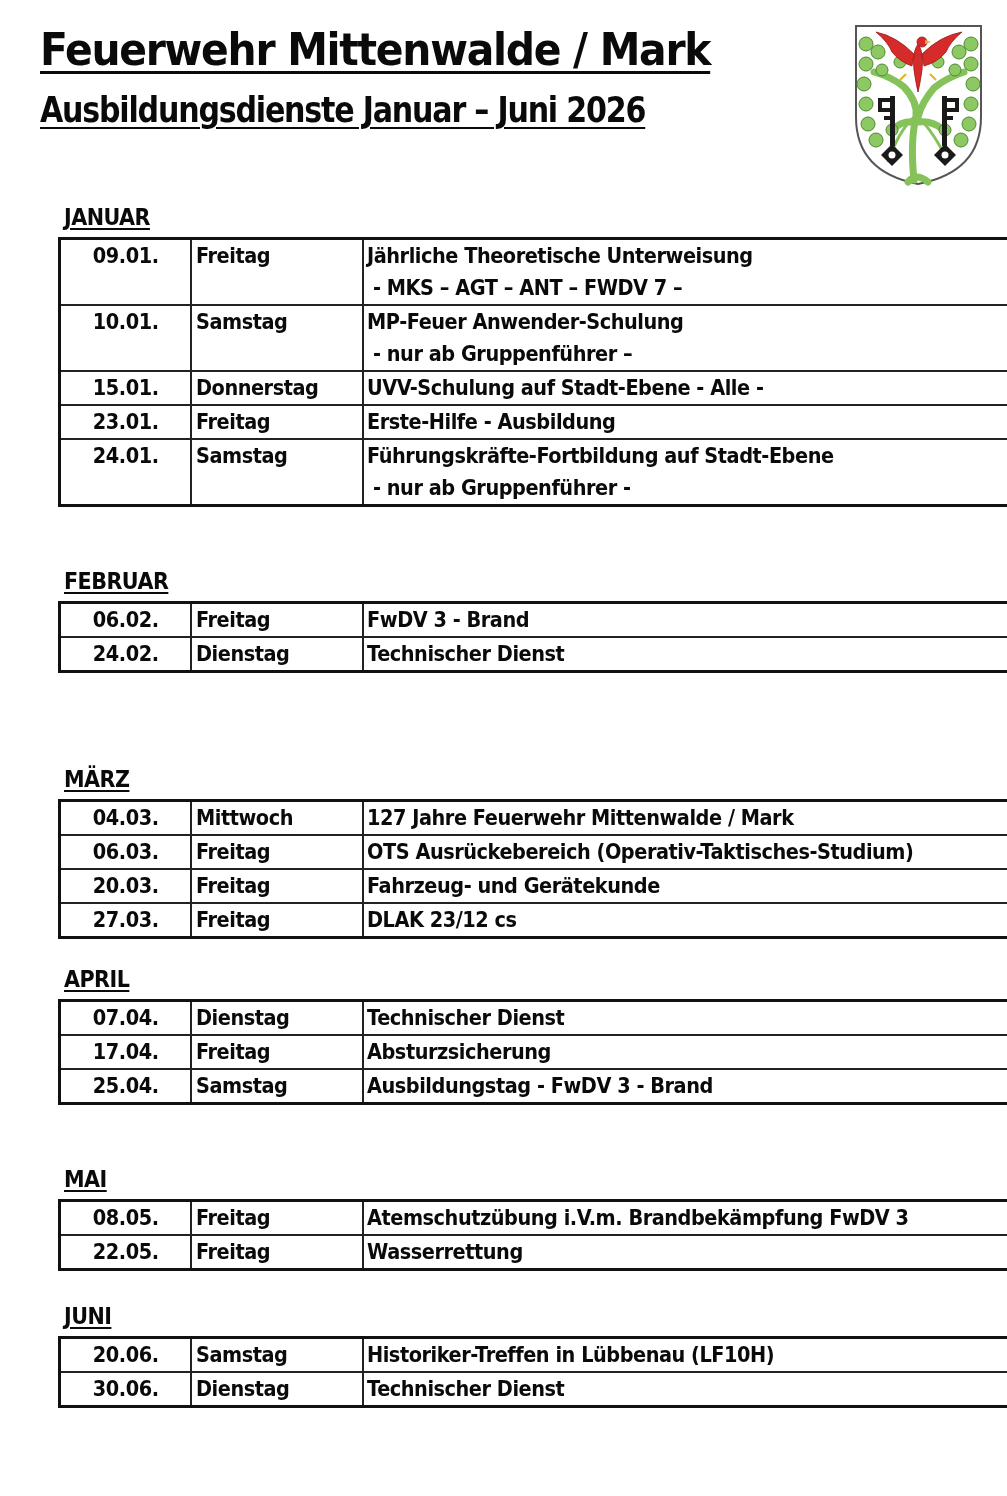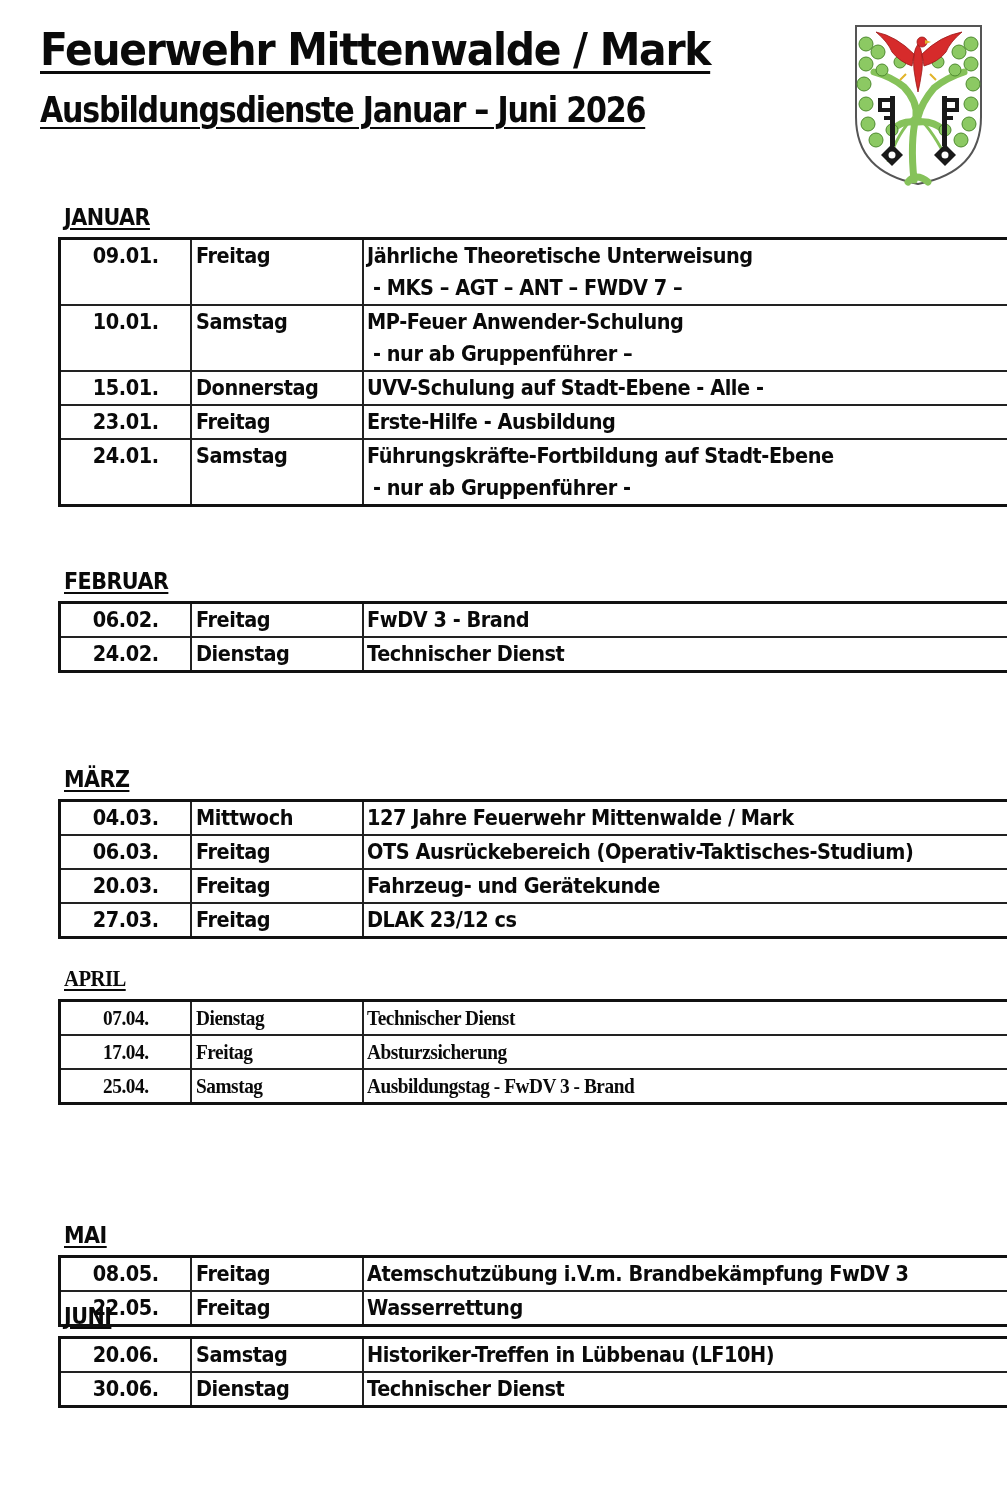--- a/index.html
+++ b/index.html
@@ -171,40 +171,40 @@
             <td class="c-day"><span class="txt">Freitag</span></td>
             <td class="c-desc"><span class="txt">Fahrzeug- und Gerätekunde</span></td>
           </tr>
           <tr>
             <td class="c-date"><span class="txt">27.03.</span></td>
             <td class="c-day"><span class="txt">Freitag</span></td>
             <td class="c-desc"><span class="txt">DLAK 23/12 cs</span></td>
           </tr>
         </tbody>
       </table></div>
-    <div class="month" style="top: 965px; font-family: Liberation Serif, serif;"><div class="month-label">APRIL</div><table class="sched">
+    <div class="month" style="top: 965px;"><div class="month-label">APRIL</div><table class="sched">
         <tbody>
           <tr>
             <td class="c-date"><span class="txt">07.04.</span></td>
             <td class="c-day"><span class="txt">Dienstag</span></td>
             <td class="c-desc"><span class="txt">Technischer Dienst</span></td>
           </tr>
           <tr>
             <td class="c-date"><span class="txt">17.04.</span></td>
             <td class="c-day"><span class="txt">Freitag</span></td>
             <td class="c-desc"><span class="txt">Absturzsicherung</span></td>
           </tr>
           <tr>
             <td class="c-date"><span class="txt">25.04.</span></td>
             <td class="c-day"><span class="txt">Samstag</span></td>
             <td class="c-desc"><span class="txt">Ausbildungstag - FwDV 3 - Brand</span></td>
           </tr>
         </tbody>
       </table></div>
-    <div class="month" style="top: 1221px;"><div class="month-label">MAI</div><table class="sched">
+    <div class="month" style="top: 1165px;"><div class="month-label">MAI</div><table class="sched">
         <tbody>
           <tr>
             <td class="c-date"><span class="txt">08.05.</span></td>
             <td class="c-day"><span class="txt">Freitag</span></td>
             <td class="c-desc"><span class="txt">Atemschutzübung i.V.m. Brandbekämpfung FwDV 3</span></td>
           </tr>
           <tr>
             <td class="c-date"><span class="txt">22.05.</span></td>
             <td class="c-day"><span class="txt">Freitag</span></td>
             <td class="c-desc"><span class="txt">Wasserrettung</span></td>

